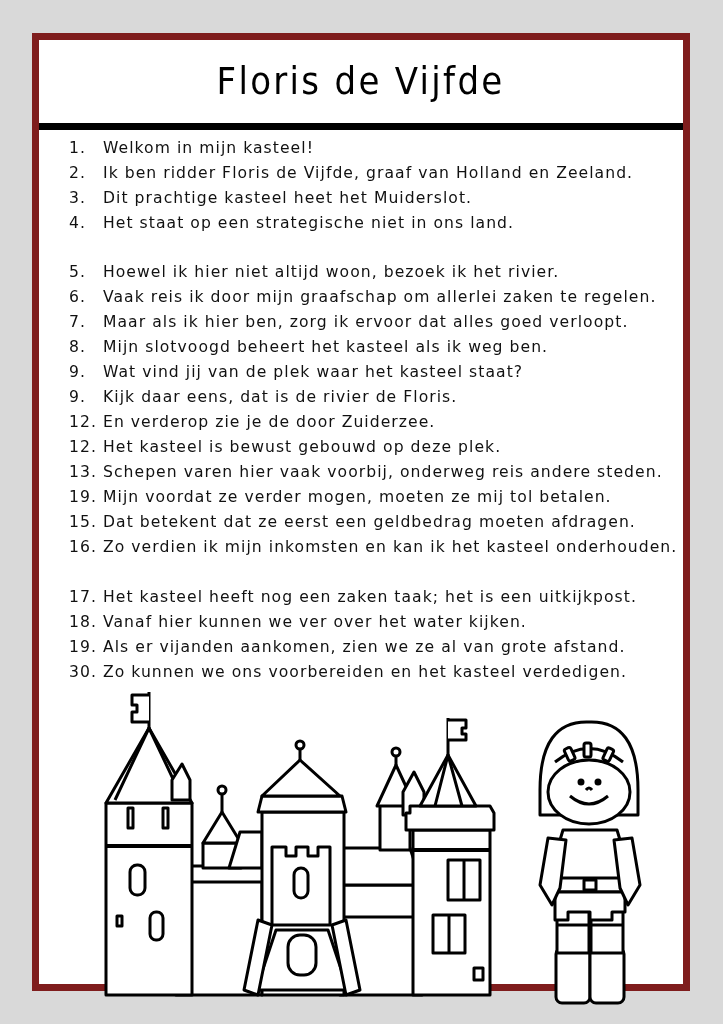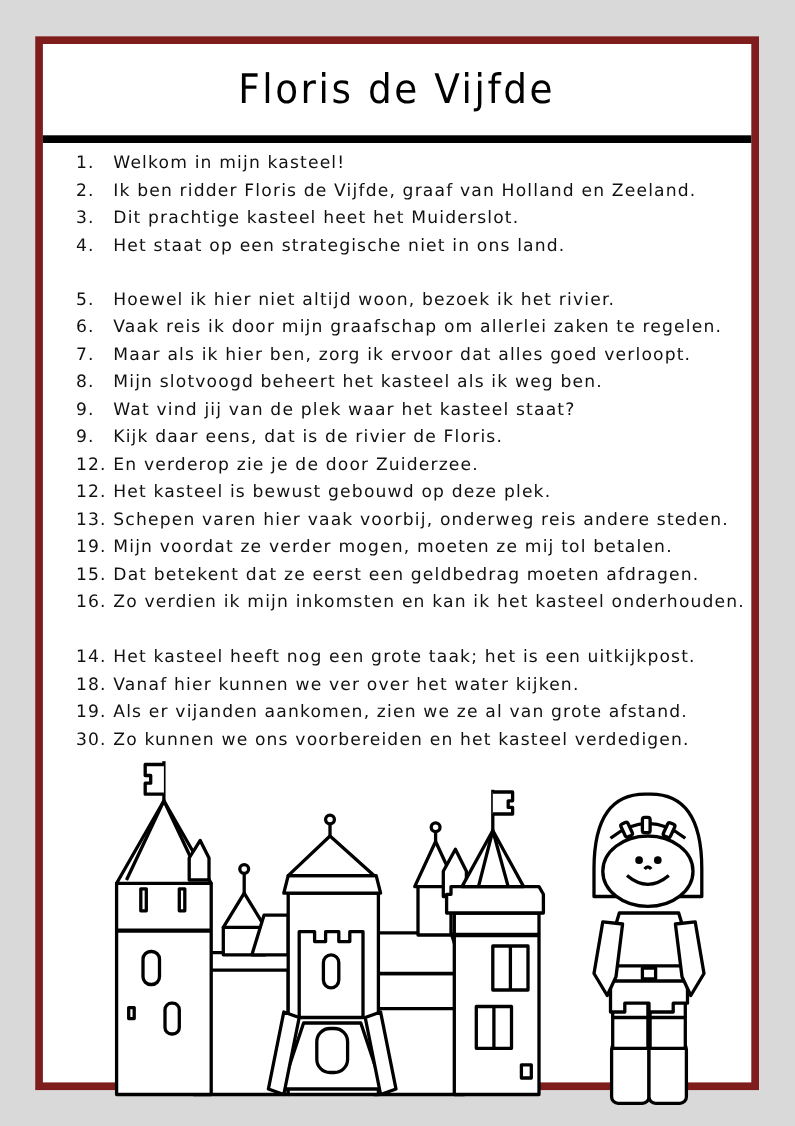--- a/index.html
+++ b/index.html
@@ -99,22 +99,22 @@
     <div class="line" style="top:374px">
         <span class="num">15.</span>
         <span class="txt">Dat betekent dat ze eerst een geldbedrag moeten afdragen.</span>
       </div>
     <div class="line" style="top:399px">
         <span class="num">16.</span>
         <span class="txt">Zo verdien ik mijn inkomsten en kan ik het kasteel onderhouden.</span>
       </div>
 
     <div class="line" style="top:449px">
-        <span class="num">14.</span>
-        <span class="txt">Het kasteel heeft nog een grote taak; het is een uitkijkpost.</span>
+        <span class="num">17.</span>
+        <span class="txt">Het kasteel heeft nog een zaken taak; het is een uitkijkpost.</span>
       </div>
     <div class="line" style="top:474px">
         <span class="num">18.</span>
         <span class="txt">Vanaf hier kunnen we ver over het water kijken.</span>
       </div>
     <div class="line" style="top:499px">
         <span class="num">19.</span>
         <span class="txt">Als er vijanden aankomen, zien we ze al van grote afstand.</span>
       </div>
     <div class="line" style="top:524px">

